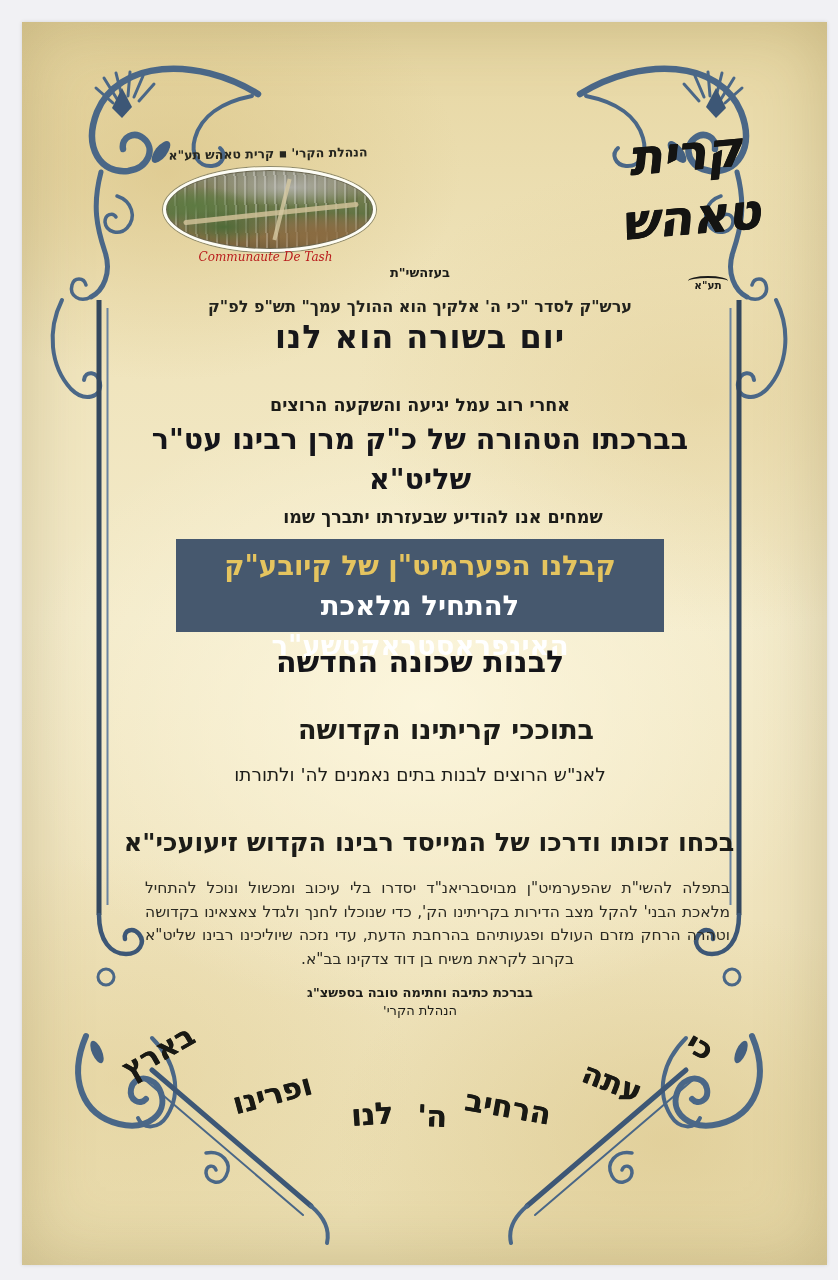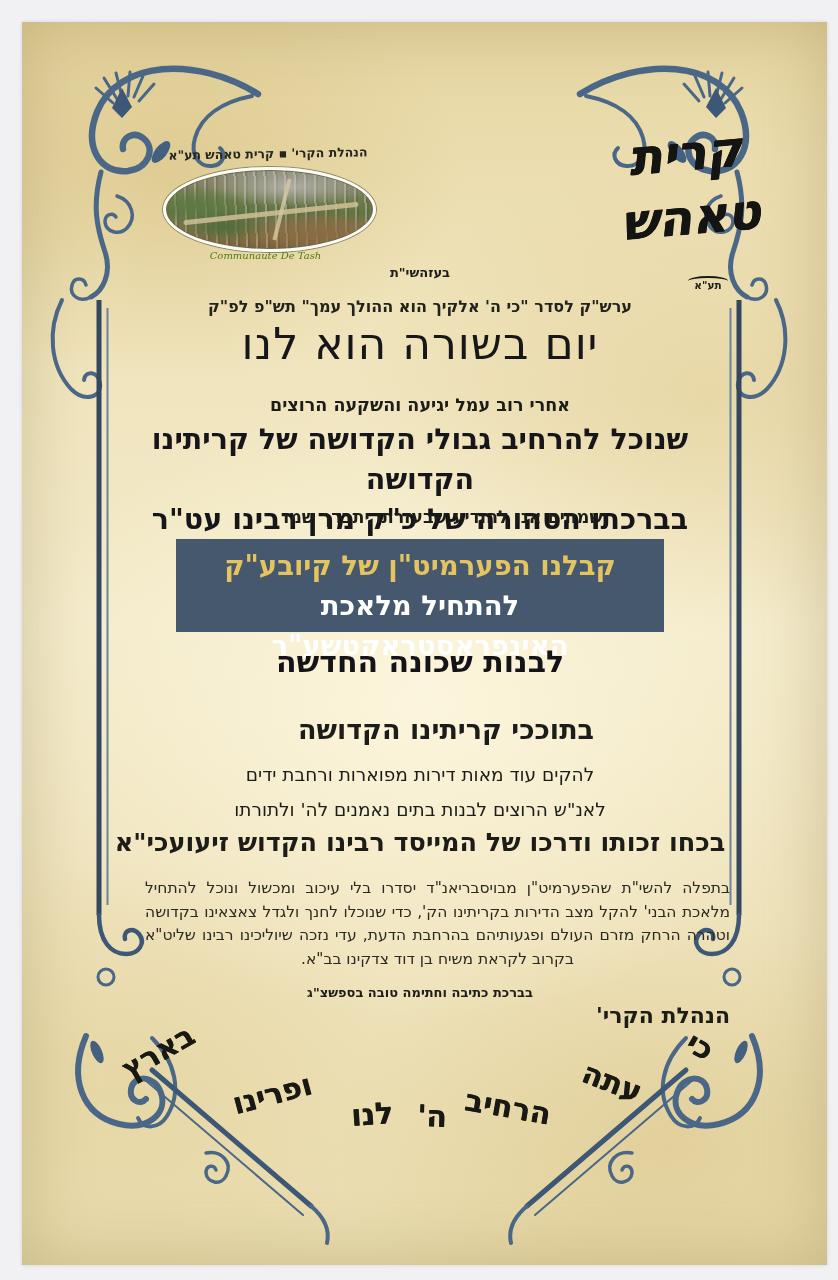--- a/index.html
+++ b/index.html
@@ -30,40 +30,40 @@
     background:
       radial-gradient(ellipse 60px 22px at 28% 72%, #4e6b38, rgba(78,107,56,0) 80%),
       radial-gradient(ellipse 70px 24px at 14% 45%, #5d7a42, rgba(93,122,66,0) 80%),
       radial-gradient(ellipse 90px 30px at 75% 80%, #8a6b41, rgba(138,107,65,0) 78%),
       radial-gradient(ellipse 110px 26px at 60% 22%, rgba(205,205,212,.6), rgba(205,205,212,0) 75%),
       repeating-linear-gradient(88deg, rgba(255,255,255,.28) 0 2px, rgba(60,55,40,.18) 2px 4px, rgba(255,255,255,0) 4px 10px),
       linear-gradient(180deg,#8f8f7c 0%,#82815f 20%,#6f7b4c 38%,#627443 55%,#7d744c 70%,#8a6f44 84%,#77603c 100%);
   }
   .oval .road{position:absolute;left:8%;top:52%;width:85%;height:5px;background:#cfc096;transform:rotate(-6deg);border-radius:3px;opacity:.85;}
   .oval .road2{position:absolute;left:55%;top:10%;width:4px;height:80%;background:#d6c9a2;transform:rotate(14deg);opacity:.8;}
-  .caption{top:250px;left:148px;width:235px;font-family:"DejaVu Serif","Liberation Serif",serif;font-style:italic;font-size:10px;color:#4d7c0f;direction:ltr;}
+  .caption{top:250px;left:148px;width:235px;font-family:"DejaVu Serif","Liberation Serif",serif;font-style:italic;font-size:12px;color:#b91c1c;direction:ltr;}
   .logo{top:122px;left:606px;width:164px;transform:rotate(-5deg);font-weight:bold;font-style:italic;
         font-size:49px;line-height:64px;color:#141412;text-shadow:.6px 0 #141412, 0 .4px #141412;}
   .logoyear{top:276px;left:688px;width:40px;font-size:10.5px;font-weight:bold;border-top:2px solid #1a1a18;border-radius:50% / 5px;padding-top:1px;}
   .bsd{top:265px;font-size:13px;font-weight:bold;}
   .dateline{top:297px;font-size:16px;font-weight:bold;color:#23231d;}
-  .h1{top:318px;font-size:44px;font-weight:400;letter-spacing:1px;color:#17171a;}
+  .h1{top:318px;font-size:32px;font-weight:700;letter-spacing:1px;color:#17171a;}
   .sub1{top:395px;font-size:17.5px;font-weight:bold;}
   .boldpair{top:420px;font-size:28.5px;font-weight:800;line-height:40px;color:#15151a;}
   .sub2{top:507px;font-size:17.5px;font-weight:bold;margin-left:23px;}
   .banner{top:539px;left:176px;width:488px;height:93px;box-sizing:border-box;padding-top:6px;line-height:40px;
           font-size:27.5px;font-weight:800;}
   .h2{top:644px;font-size:30px;font-weight:700;color:#141418;}
   .sub3{top:714px;font-size:27px;font-weight:800;margin-left:26px;}
   .lines56{top:757px;font-size:18.5px;font-weight:500;line-height:35px;}
-  .bold3{top:827px;font-size:25.5px;font-weight:800;}
+  .bold3{top:827px;font-size:25.5px;font-weight:800;padding-left:9px;}
   .para{top:877px;left:145px;width:585px;font-size:15.5px;font-weight:500;line-height:23.5px;
         text-align:justify;text-align-last:center;color:#2b2a22;}
   .closing1{top:985px;font-size:13px;font-weight:bold;}
-  .closing2{top:1003px;font-size:22px;font-weight:700;text-align:right;}
+  .closing2{top:1003px;font-size:13px;font-weight:400;}
   .arcw{position:absolute;z-index:4;font-size:30px;font-weight:bold;color:#191914;direction:rtl;white-space:nowrap;
         text-shadow:.4px 0 #191914;}
 </style>
 </head>
 <body>
 
 <div class="page"></div>
 
 <svg class="orn" width="838" height="1280" viewBox="0 0 838 1280">
   <defs>
@@ -126,37 +126,35 @@
 
 <div class="tb col bsd">בעזהשי"ת</div>
 
 <div class="tb col dateline">ערש"ק לסדר "כי ה' אלקיך הוא ההולך עמך" תש"פ לפ"ק</div>
 
 <div class="tb col h1">יום בשורה הוא לנו</div>
 
 <div class="tb col sub1">אחרי רוב עמל יגיעה והשקעה הרוצים</div>
 
 <div class="tb col boldpair">
-  <div>שנוכל להרחיב גבולי הקדושה של קריתינו הקדושה</div>
   <div>בברכתו הטהורה של כ"ק מרן רבינו עט"ר שליט"א</div>
 </div>
 
 <div class="tb col sub2">שמחים אנו להודיע שבעזרתו יתברך שמו</div>
 
 <div class="tb banner" style="background:#46586E;">
   <div style="color:#E5C45F;">קבלנו הפערמיט"ן של קיובע"ק</div>
   <div style="color:#FFFFFF;">להתחיל מלאכת האינפראסטראקטשע"ר</div>
 </div>
 
 <div class="tb col h2">לבנות שכונה החדשה</div>
 
 <div class="tb col sub3">בתוככי קריתינו הקדושה</div>
 
 <div class="tb col lines56">
-  <div>להקים עוד מאות דירות מפוארות ורחבת ידים</div>
   <div>לאנ"ש הרוצים לבנות בתים נאמנים לה' ולתורתו</div>
 </div>
 
 <div class="tb col bold3">בכחו זכותו ודרכו של המייסד רבינו הקדוש זיעועכי"א</div>
 
 <div class="tb para">בתפלה להשי"ת שהפערמיט"ן מבויסבריאנ"ד יסדרו בלי עיכוב ומכשול ונוכל להתחיל מלאכת הבני' להקל מצב הדירות בקריתינו הק', כדי שנוכלו לחנך ולגדל צאצאינו בקדושה וטהרה הרחק מזרם העולם ופגעותיהם בהרחבת הדעת, עדי נזכה שיוליכינו רבינו שליט"א בקרוב לקראת משיח בן דוד צדקינו בב"א.</div>
 
 <div class="tb col closing1">בברכת כתיבה וחתימה טובה בספשצ"ג</div>
 <div class="tb col closing2">הנהלת הקרי'</div>
 

